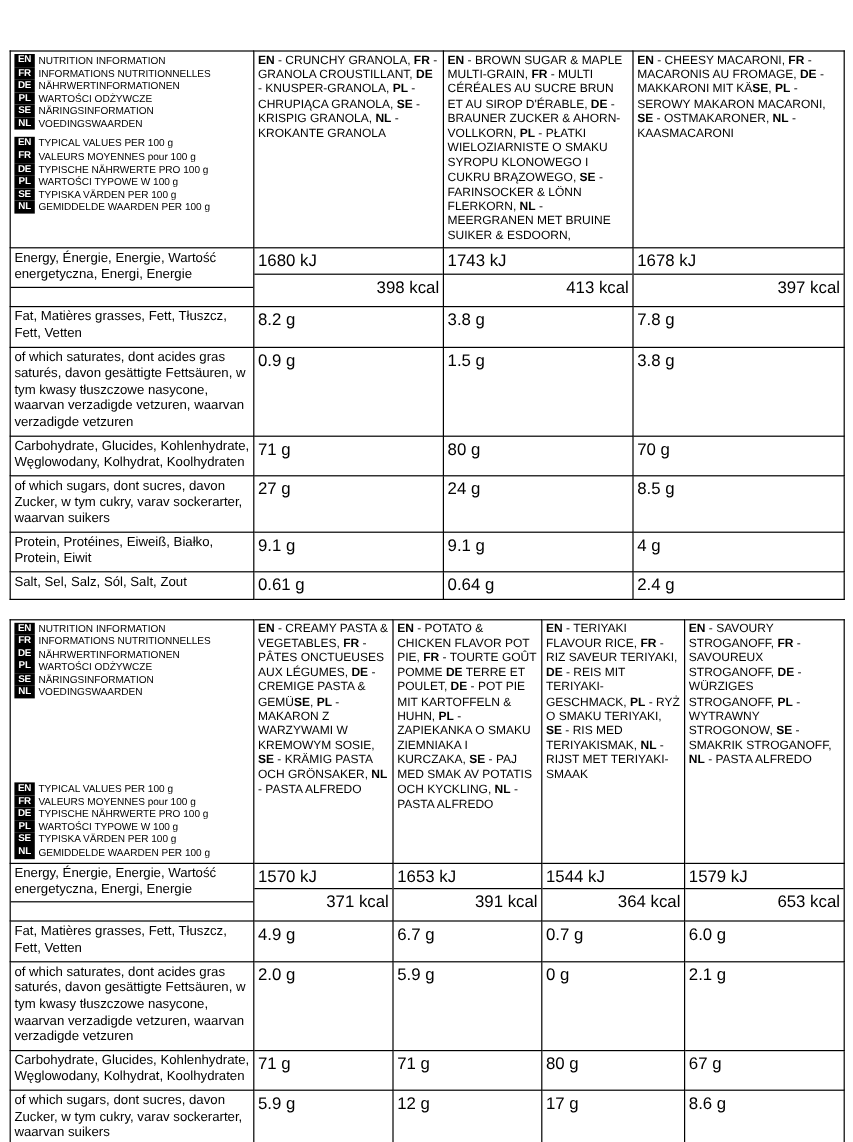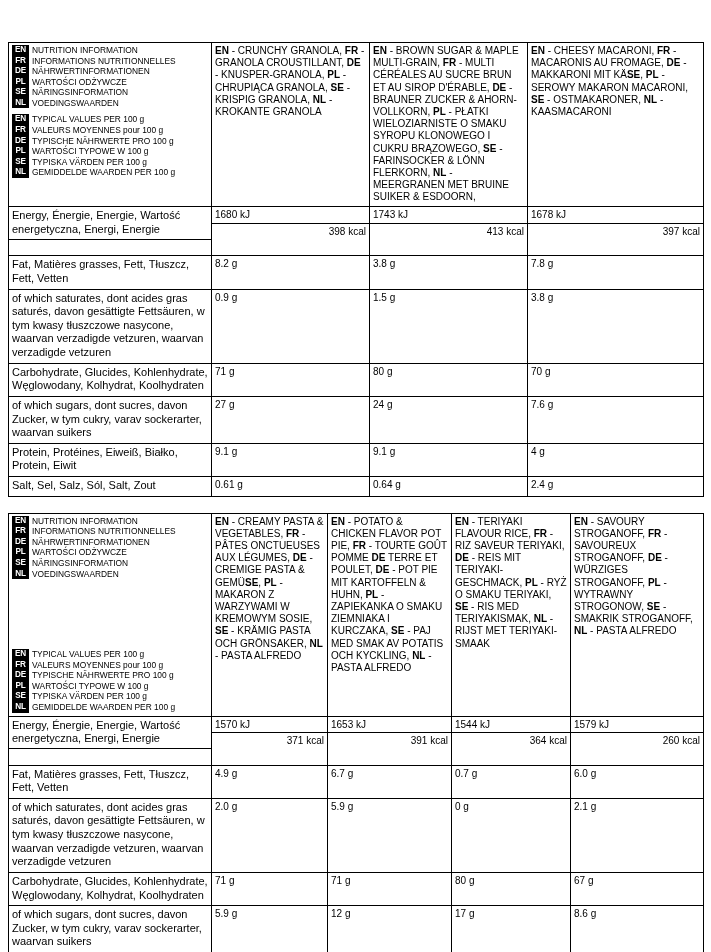--- a/index.html
+++ b/index.html
@@ -65,21 +65,21 @@
     line-height: 1.22;
   }
   .prodcell b {
     font-weight: bold;
   }
   .rowlabel {
     font-size: 11px;
     line-height: 1.24;
   }
   .valcell {
-    font-size: 10px;
+    font-size: 14px;
   }
   .energy-sub {
     border-top: 1.2px solid #000;
     margin: 2px -3px -3px -3px;
     padding: 2px 3px 3px 3px;
     text-align: right;
   }
   .energy-wrap { padding-bottom: 0 !important; }
   .spacer { height: 16px; }
 </style>
@@ -194,21 +194,21 @@
         <td class="rowlabel">Carbohydrate, Glucides, Kohlenhydrate, Węglowodany, Kolhydrat, Koolhydraten</td>
         <td class="valcell">71 g</td>
         <td class="valcell">80 g</td>
         <td class="valcell">70 g</td>
       </tr>
 
       <tr>
         <td class="rowlabel">of which sugars, dont sucres, davon Zucker, w tym cukry, varav sockerarter, waarvan suikers</td>
         <td class="valcell">27 g</td>
         <td class="valcell">24 g</td>
-        <td class="valcell">7.6 g</td>
+        <td class="valcell">8.5 g</td>
       </tr>
 
       <tr>
         <td class="rowlabel">Protein, Protéines, Eiweiß, Białko, Protein, Eiwit</td>
         <td class="valcell">9.1 g</td>
         <td class="valcell">9.1 g</td>
         <td class="valcell">4 g</td>
       </tr>
 
       <tr>
@@ -305,21 +305,21 @@
         <td class="valcell energy-wrap">
           <div>1653 kJ</div>
           <div class="energy-sub">391 kcal</div>
         </td>
         <td class="valcell energy-wrap">
           <div>1544 kJ</div>
           <div class="energy-sub">364 kcal</div>
         </td>
         <td class="valcell energy-wrap">
           <div>1579 kJ</div>
-          <div class="energy-sub">260 kcal</div>
+          <div class="energy-sub">653 kcal</div>
         </td>
       </tr>
 
       <tr>
         <td class="rowlabel">Fat, Matières grasses, Fett, Tłuszcz, Fett, Vetten</td>
         <td class="valcell">4.9 g</td>
         <td class="valcell">6.7 g</td>
         <td class="valcell">0.7 g</td>
         <td class="valcell">6.0 g</td>
       </tr>

